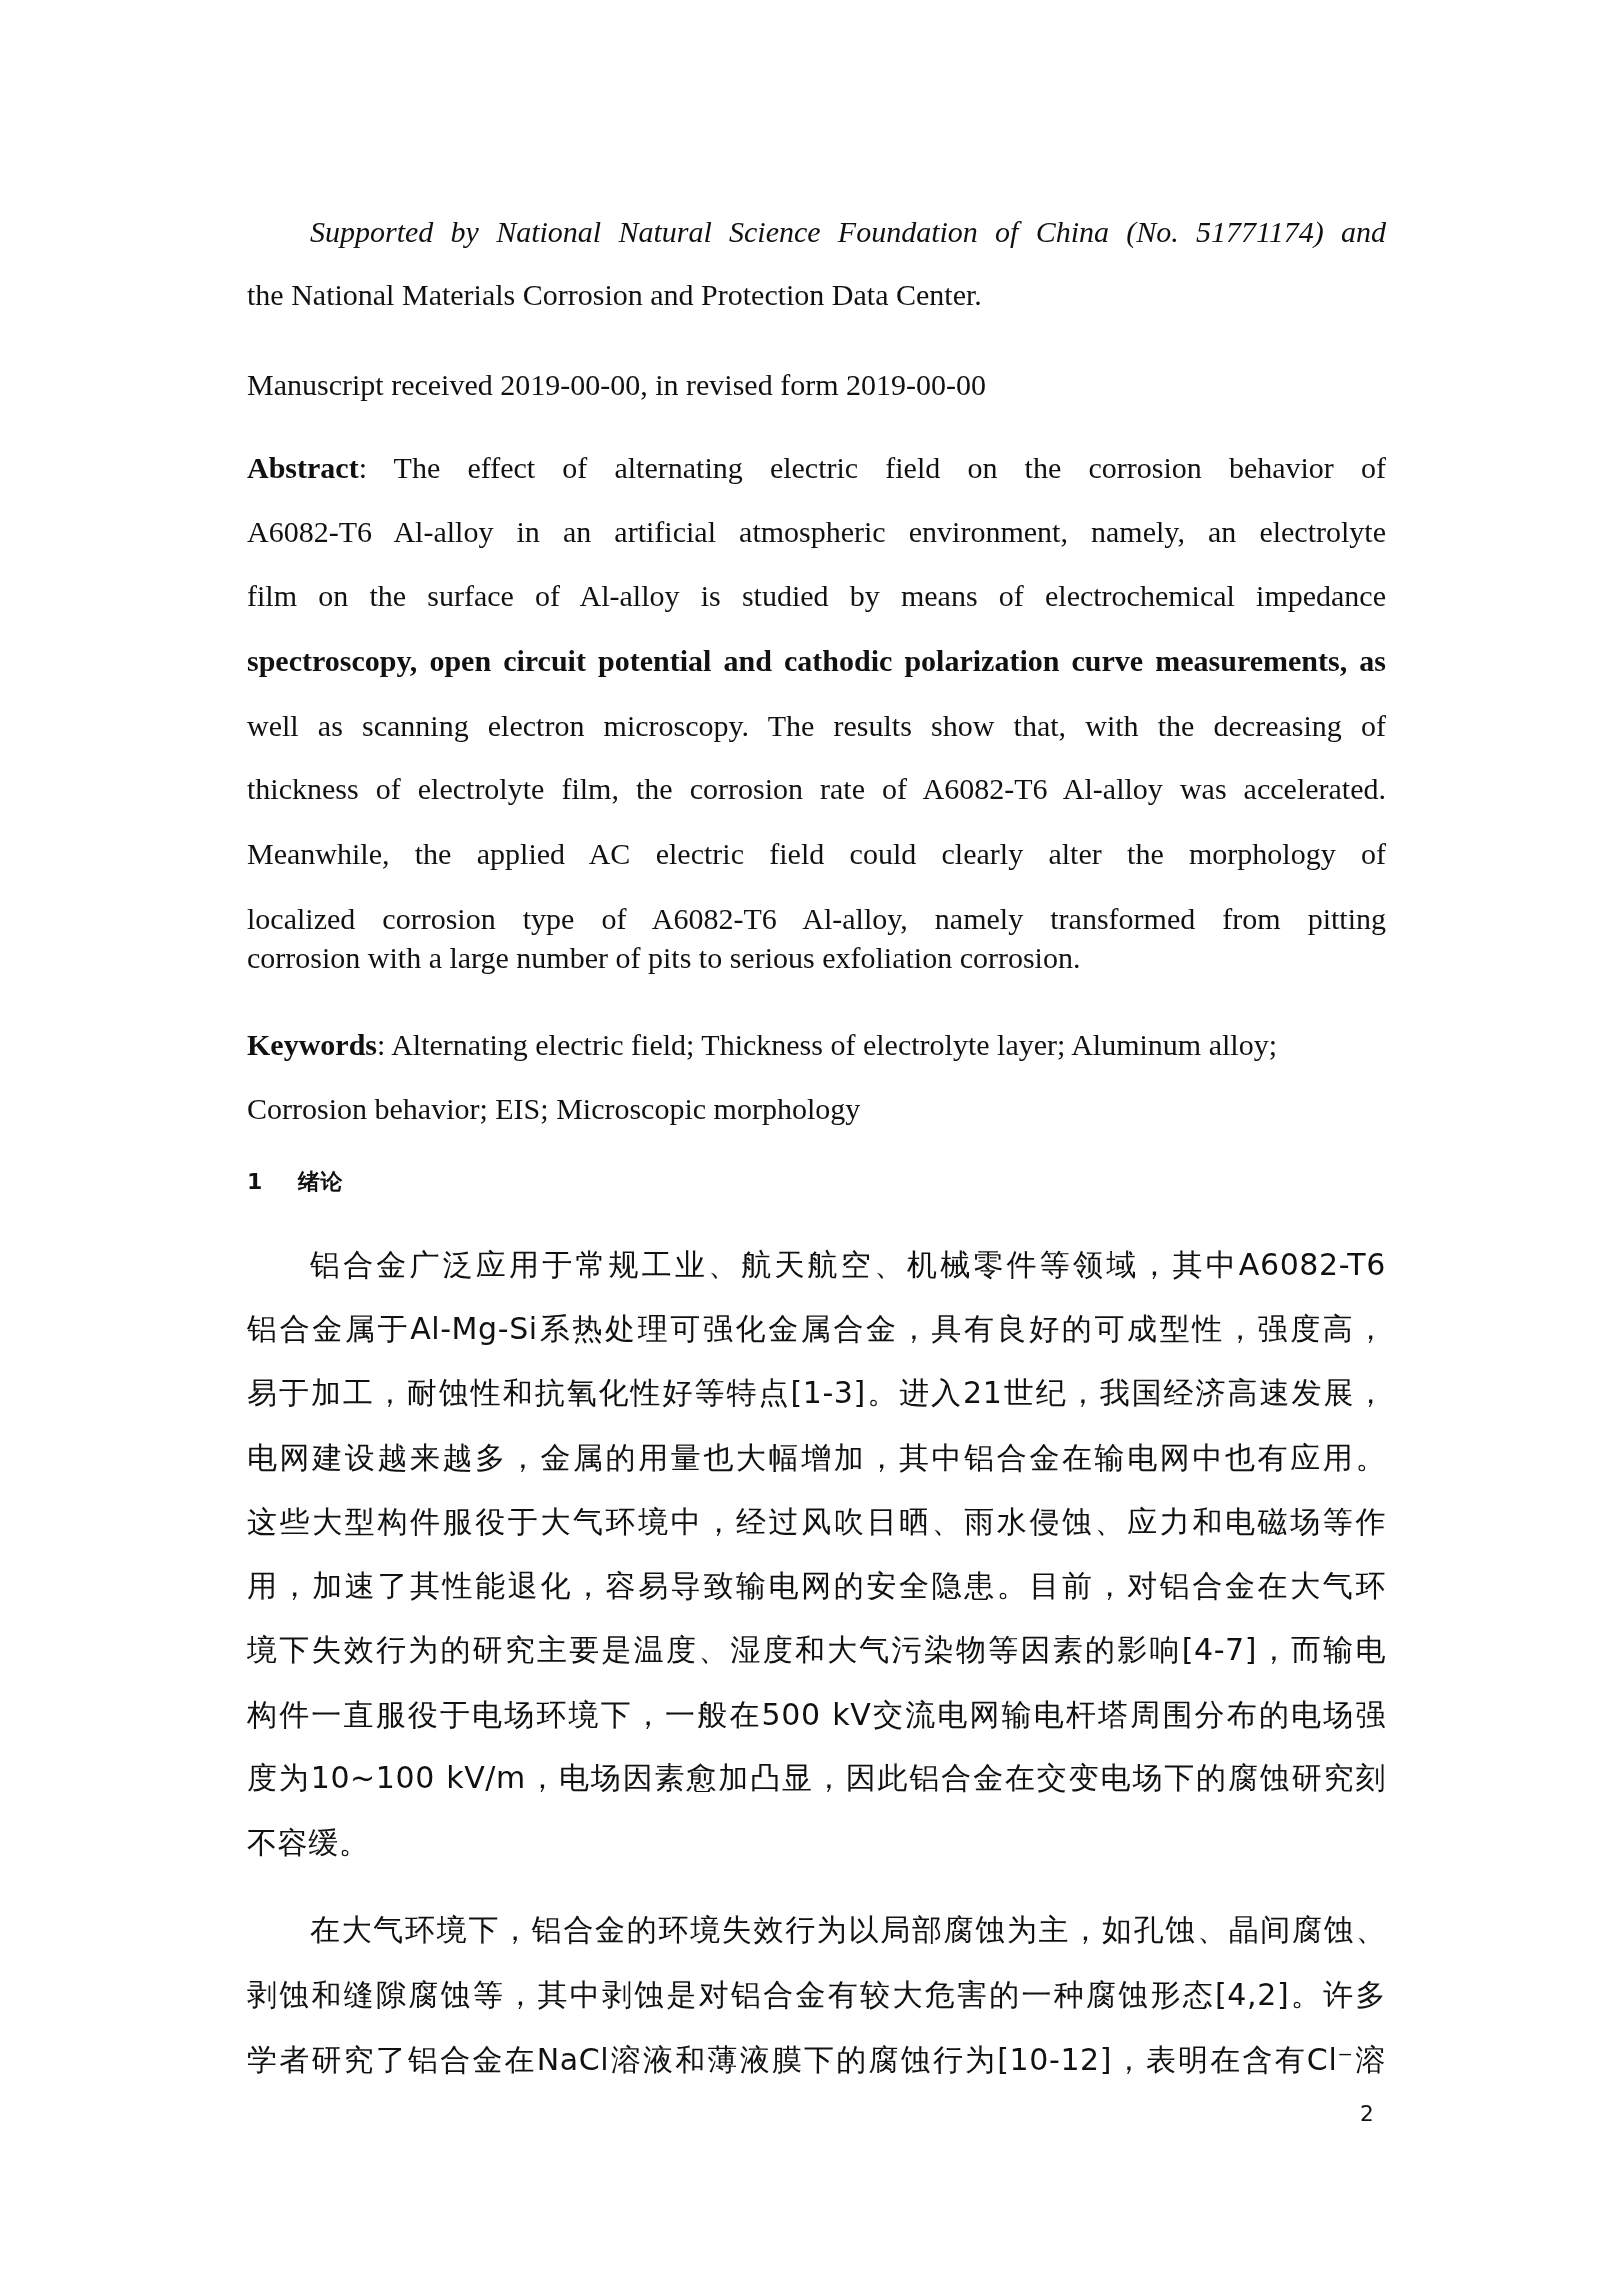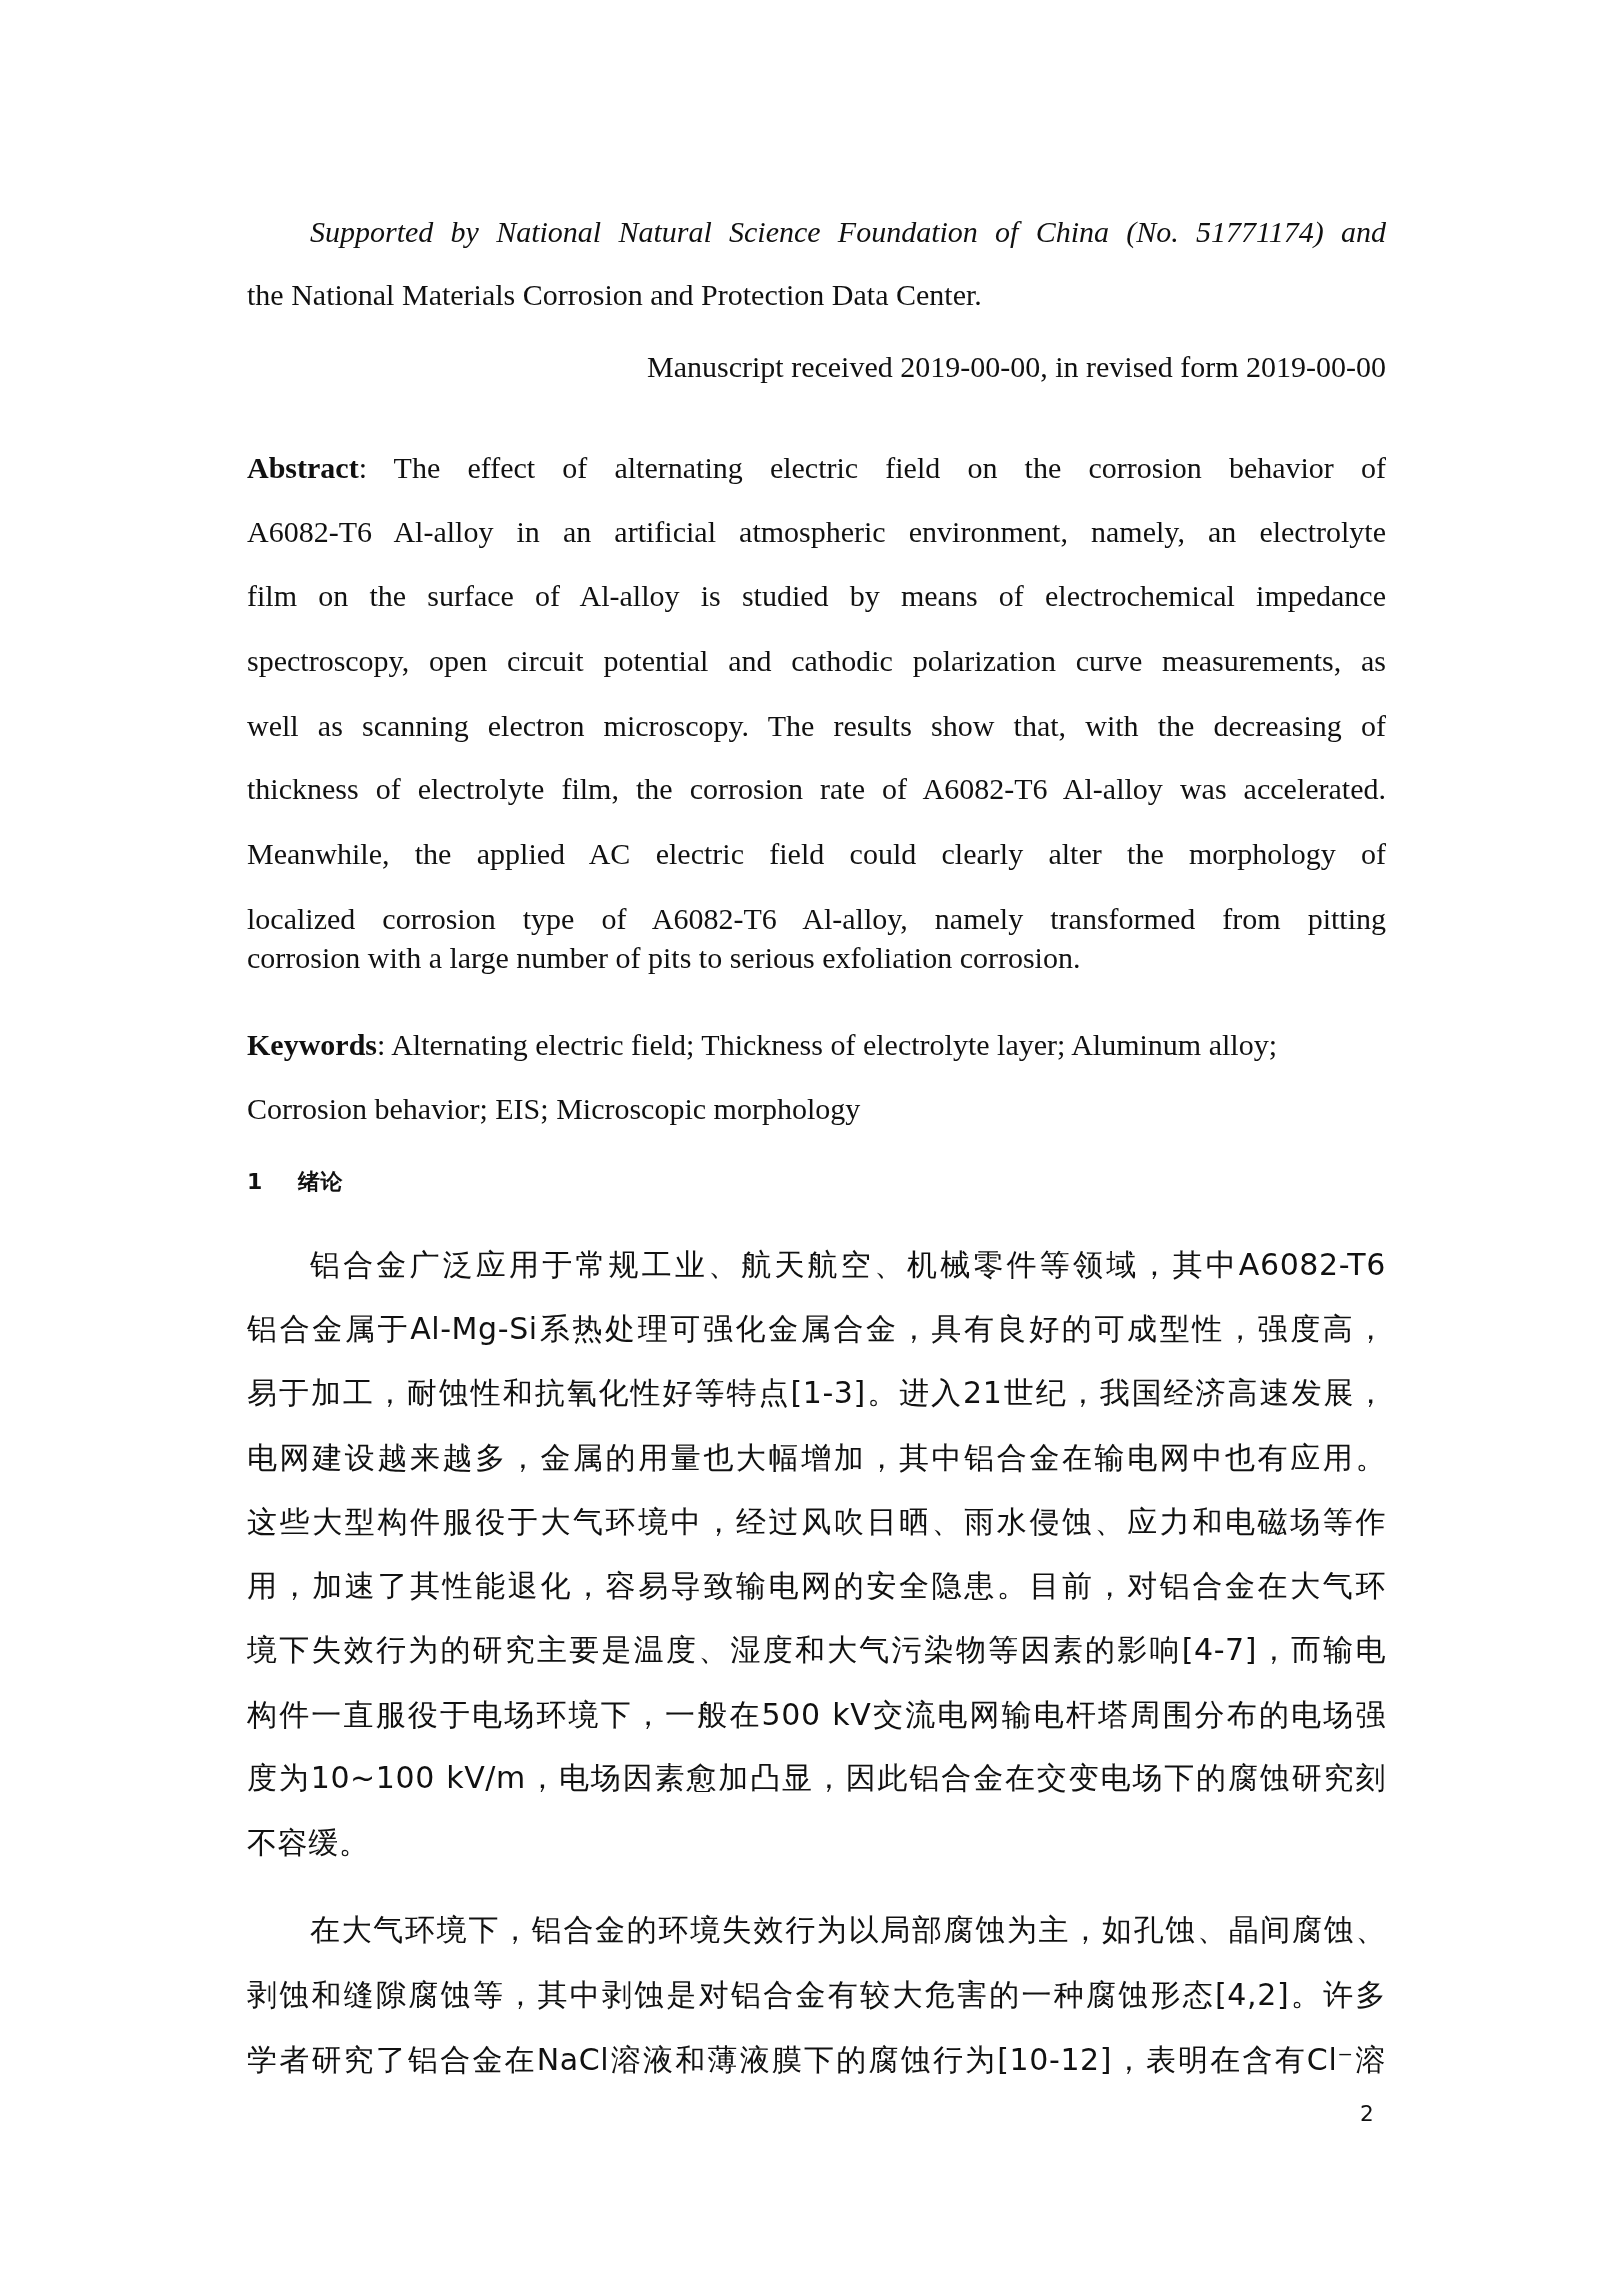--- a/index.html
+++ b/index.html
@@ -18,26 +18,26 @@
              font-size: 21.6px; color: #111; }
 </style>
 </head>
 <body>
 
 <div class="page">
 
   <div class="line just indent" style="top:212px;font-style:italic;">Supported by National Natural Science Foundation of China (No. 51771174) and</div>
   <div class="line" style="top:275px;">the National Materials Corrosion and Protection Data Center.</div>
 
-  <div class="line" style="top:347px;text-align:right;">Manuscript received 2019-00-00, in revised form 2019-00-00</div>
+  <div class="line" style="top:365px;">Manuscript received 2019-00-00, in revised form 2019-00-00</div>
 
   <div class="line just" style="top:448px;"><b>Abstract</b><span>: The effect of alternating electric field on the corrosion behavior of</span></div>
   <div class="line just" style="top:512px;">A6082-T6 Al-alloy in an artificial atmospheric environment, namely, an electrolyte</div>
   <div class="line just" style="top:576px;">film on the surface of Al-alloy is studied by means of electrochemical impedance</div>
-  <div class="line just" style="top:641px;">spectroscopy, open circuit potential and cathodic polarization curve measurements, as</div>
+  <div class="line just" style="top:641px;font-weight:bold;">spectroscopy, open circuit potential and cathodic polarization curve measurements, as</div>
   <div class="line just" style="top:706px;">well as scanning electron microscopy. The results show that, with the decreasing of</div>
   <div class="line just" style="top:769px;">thickness of electrolyte film, the corrosion rate of A6082-T6 Al-alloy was accelerated.</div>
   <div class="line just" style="top:834px;">Meanwhile, the applied AC electric field could clearly alter the morphology of</div>
   <div class="line just" style="top:899px;">localized corrosion type of A6082-T6 Al-alloy, namely transformed from pitting</div>
   <div class="line" style="top:938px;">corrosion with a large number of pits to serious exfoliation corrosion.</div>
 
   <div class="line" style="top:1025px;"><b>Keywords</b><span>: Alternating electric field; Thickness of electrolyte layer; Aluminum alloy;</span></div>
   <div class="line" style="top:1089px;">Corrosion behavior; EIS; Microscopic morphology</div>
 
   <div class="line heading cjk" style="top:1162px;"><span class="num">1</span><span>绪论</span></div>

